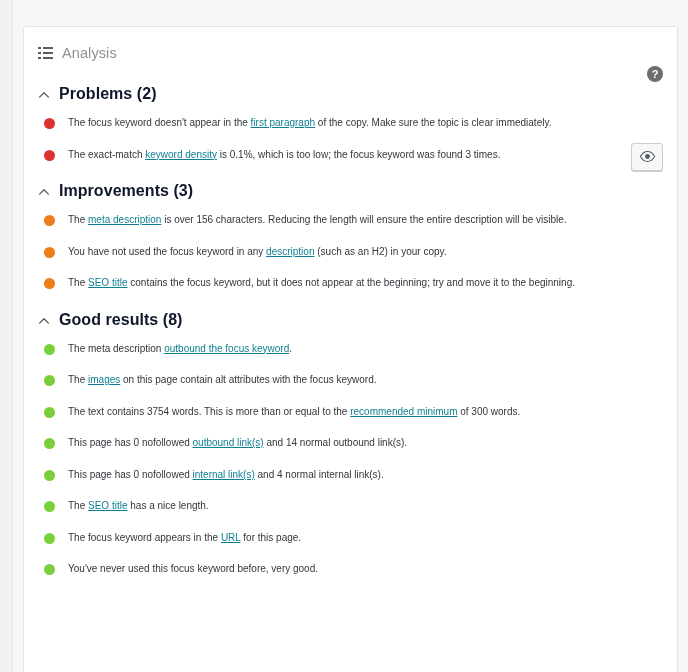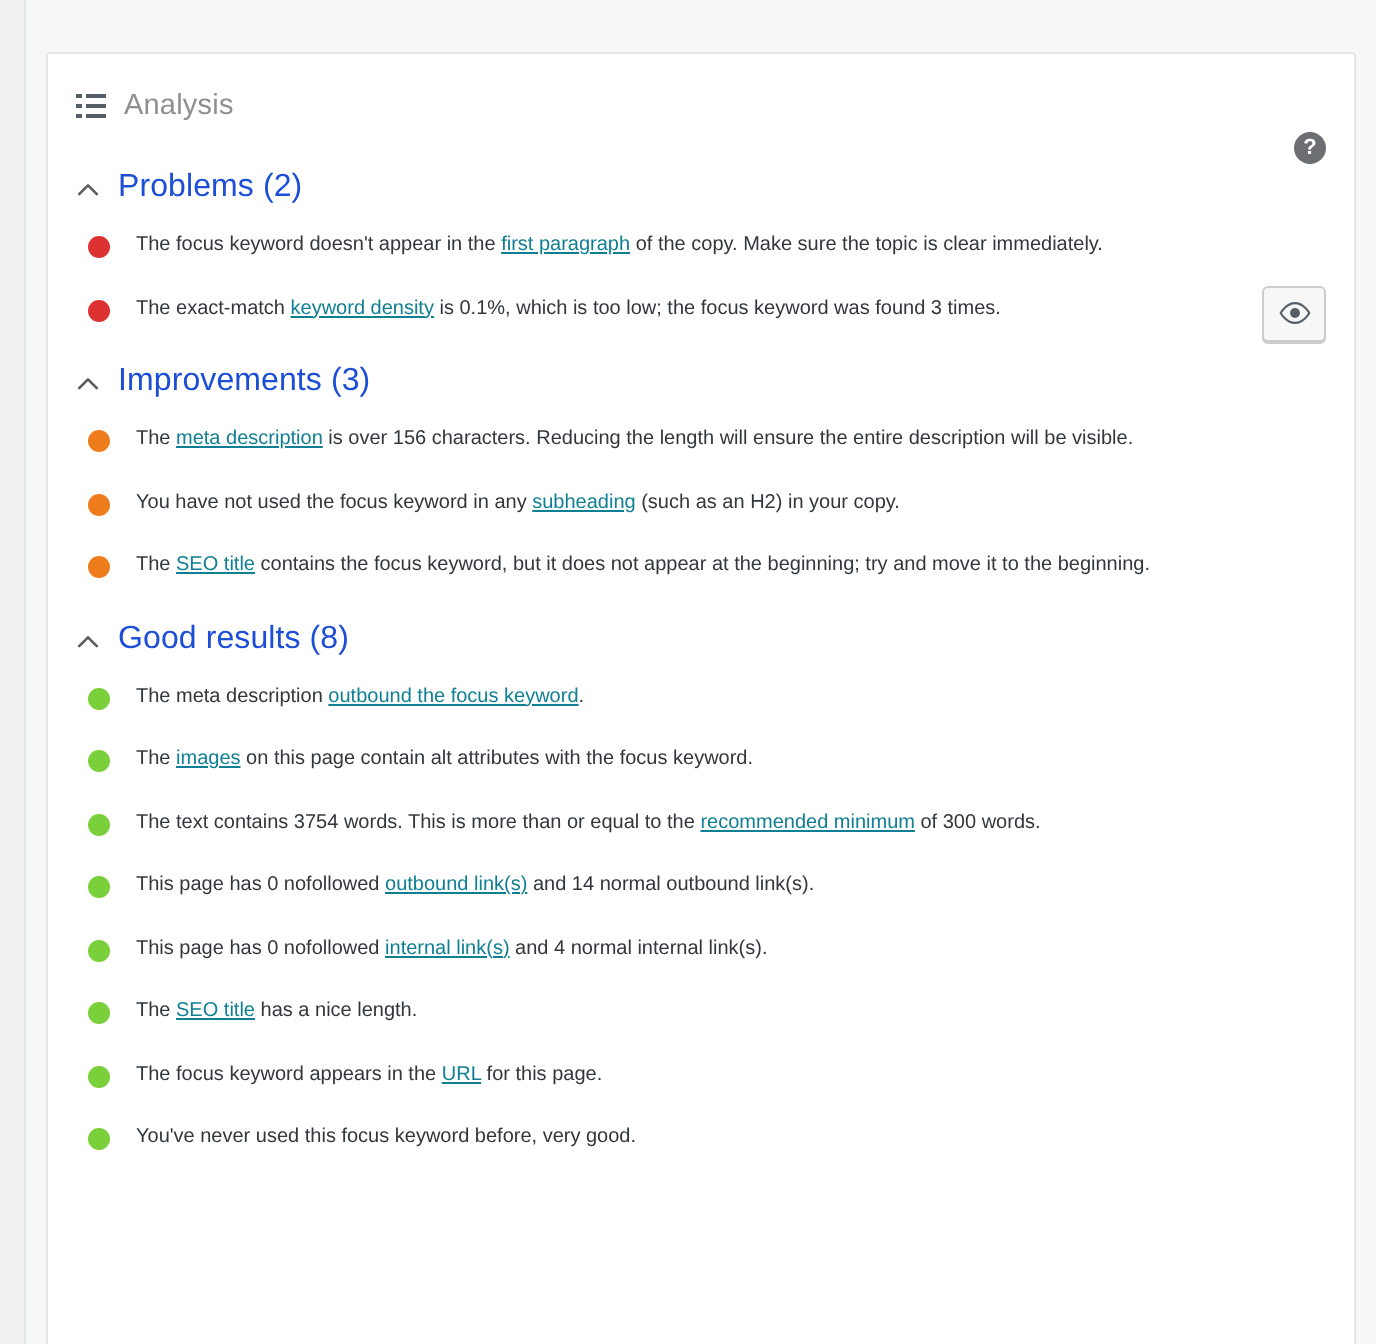--- a/index.html
+++ b/index.html
@@ -126,22 +126,22 @@
   .chevron {
     width: 12px;
     height: 12px;
     flex: 0 0 auto;
     position: relative;
     top: 1px;
   }
   .chevron svg { display: block; }
   .section-title {
     font-size: 16px;
-    color: #1d4ed8;
-    font-weight: normal;
+    color: #0f172a;
+    font-weight: bold;
     line-height: 1;
     letter-spacing: 0.05px;
   }
 
   
   .results {
     list-style: none;
     margin: 0;
     padding: 0;
   }
@@ -262,21 +262,21 @@
               </span>
               <span class="section-title">Improvements (3)</span>
             </div>
             <ul class="results">
               <li class="result-item">
                 <span class="bullet ok"></span>
                 <span class="result-text">The <a href="#">meta description</a> is over 156 characters. Reducing the length will ensure the entire description will be visible.</span>
               </li>
               <li class="result-item">
                 <span class="bullet ok"></span>
-                <span class="result-text">You have not used the focus keyword in any <a href="#">subheading</a> (such as an H2) in your copy.</span>
+                <span class="result-text">You have not used the focus keyword in any <a href="#">description</a> (such as an H2) in your copy.</span>
               </li>
               <li class="result-item">
                 <span class="bullet ok"></span>
                 <span class="result-text">The <a href="#">SEO title</a> contains the focus keyword, but it does not appear at the beginning; try and move it to the beginning.</span>
               </li>
             </ul>
           </div>
           <div class="section gap-before-section">
             <div class="section-heading">
               <span class="chevron">

